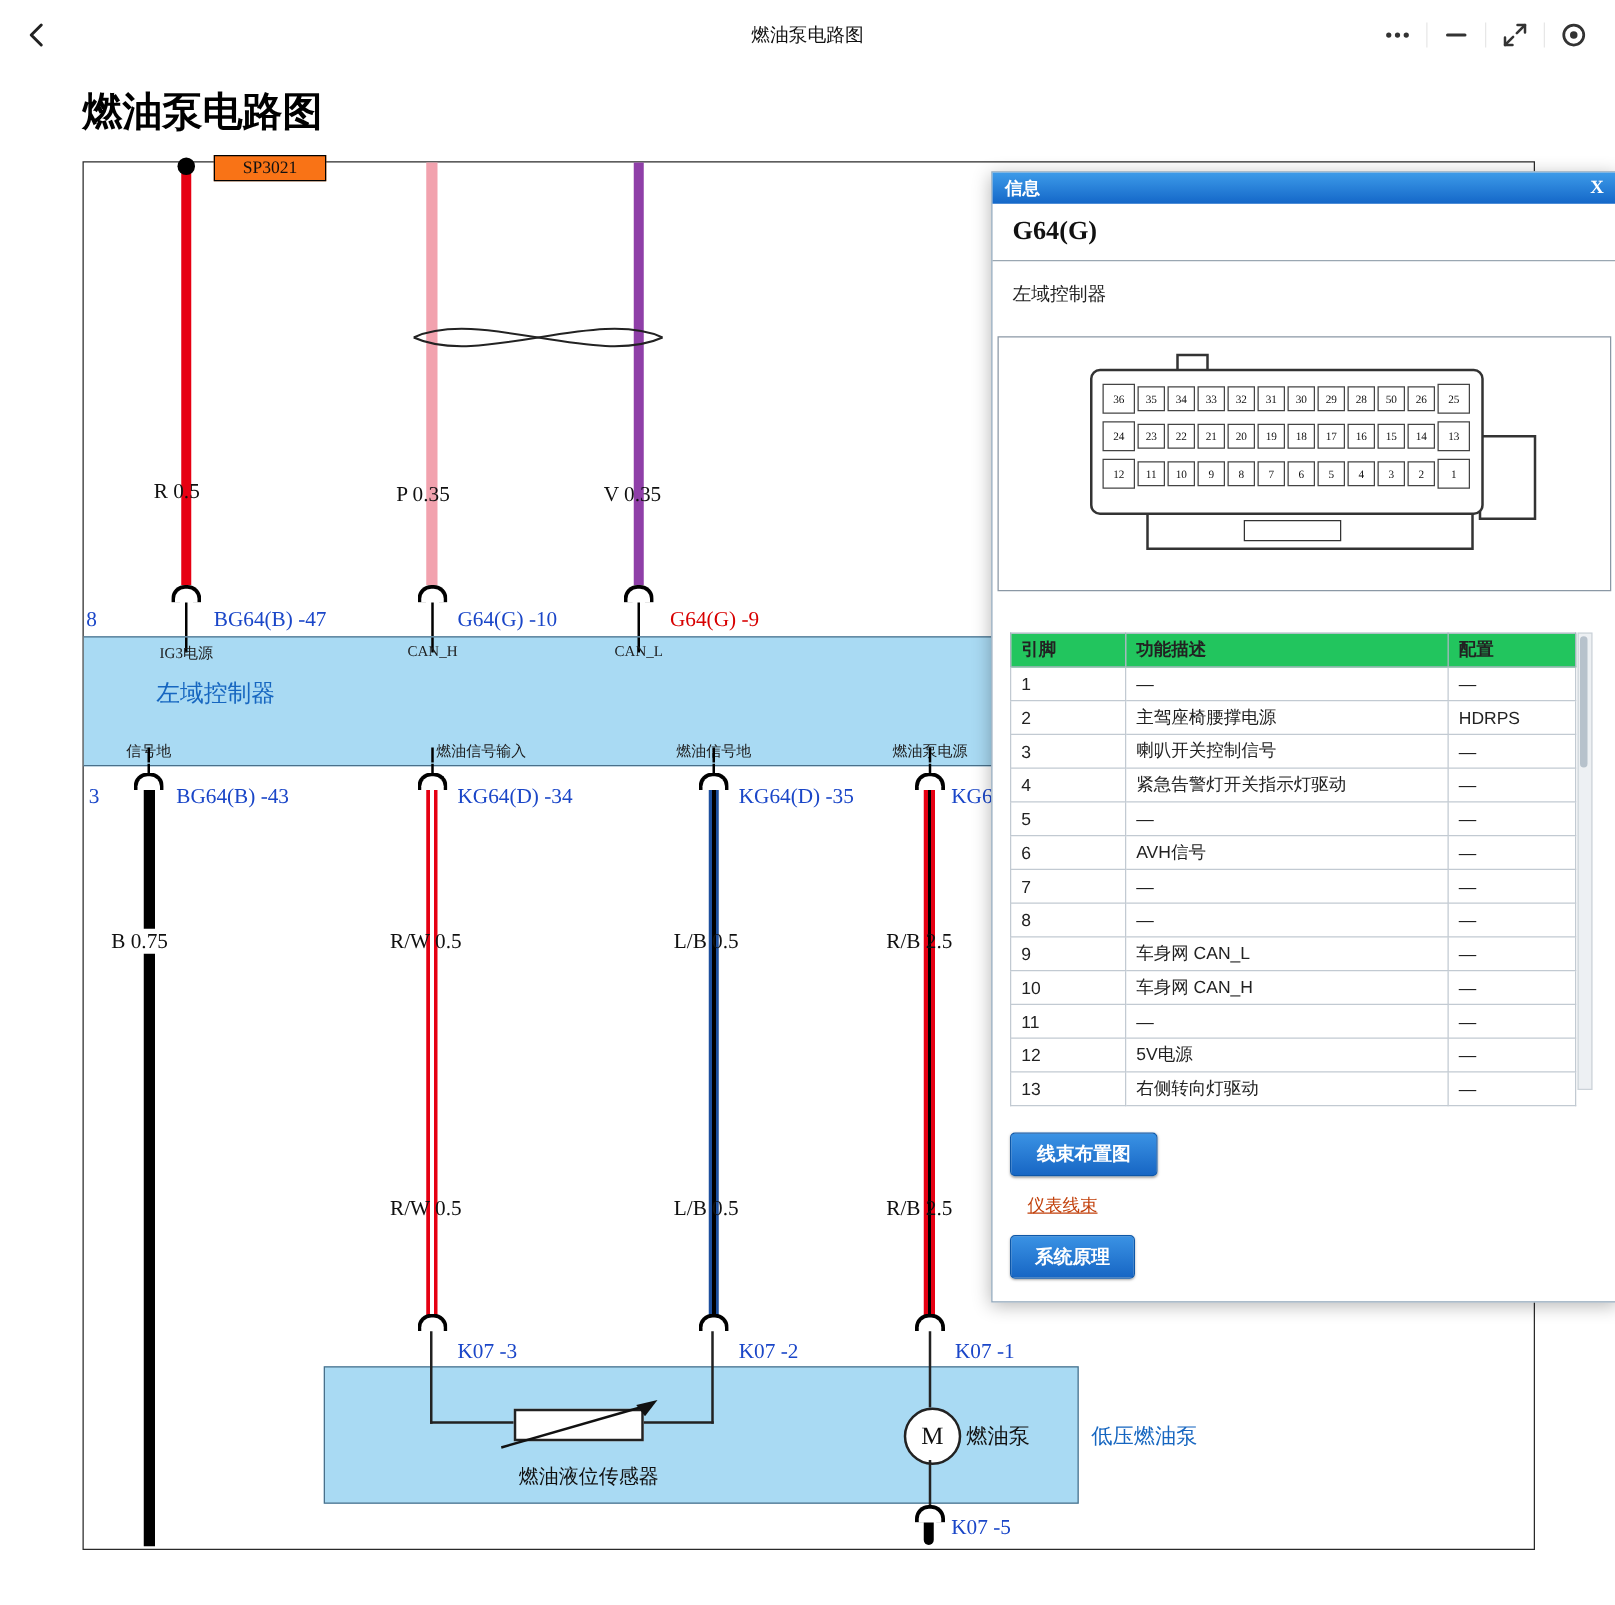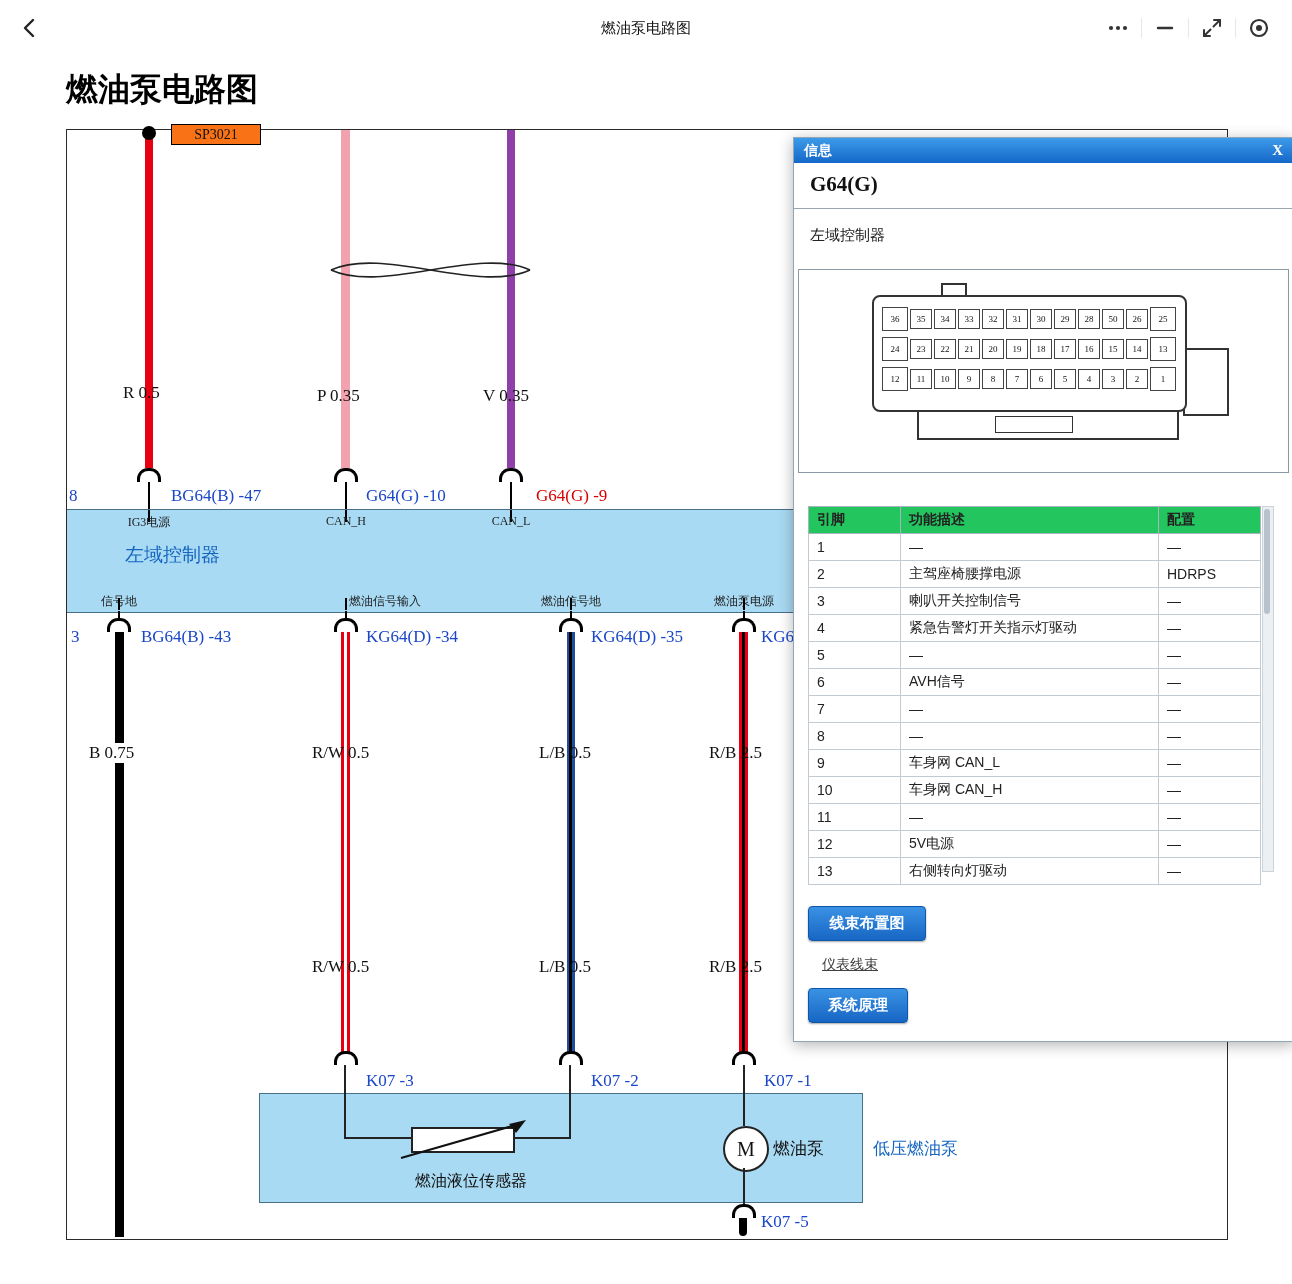--- a/index.html
+++ b/index.html
@@ -73,21 +73,21 @@
   .pin-cell.big{width:24px;height:22px;}
   .info-table{position:absolute;left:14px;top:368px;border-collapse:collapse;width:452px;table-layout:fixed;}
   .info-table th{background:#22c55e;border:1px solid #a8b4c0;font-weight:700;text-align:left;
                  padding:3px 8px;font-size:14px;color:#222;height:20px;}
   .info-table td{border:1px solid #c2cad2;padding:3px 8px;font-size:14px;color:#222;height:20px;white-space:nowrap;overflow:hidden;}
   .tbl-scroll{position:absolute;left:468px;top:368px;width:10px;height:364px;background:#edf0f3;border:1px solid #ccd3d9;}
   .tbl-thumb{position:absolute;left:1px;top:2px;width:6px;height:105px;background:#b7c2cc;border-radius:3px;cursor:pointer;}
   .pbtn{position:absolute;background:linear-gradient(#3a92e4,#1766c4);color:#fff;font-weight:700;font-size:15px;
         border:1px solid #0d57a8;border-radius:4px;display:flex;align-items:center;justify-content:center;
         box-shadow:0 1px 2px rgba(0,0,0,.35);cursor:pointer;}
-  .plink{position:absolute;font-size:14px;color:#404040;text-decoration:underline;cursor:pointer;}
+  .plink{position:absolute;font-size:14px;color:#c2410c;text-decoration:underline;cursor:pointer;}
 </style>
 </head>
 <body>
 
 <div class="screen">
 
   <div class="topbar">
     <div class="back-btn">
       <svg width="28" height="28" viewBox="0 0 28 28">
           <polyline points="17,6 9,14 17,22" fill="none" stroke="#222" stroke-width="2.4" stroke-linecap="round" stroke-linejoin="round"></polyline>

